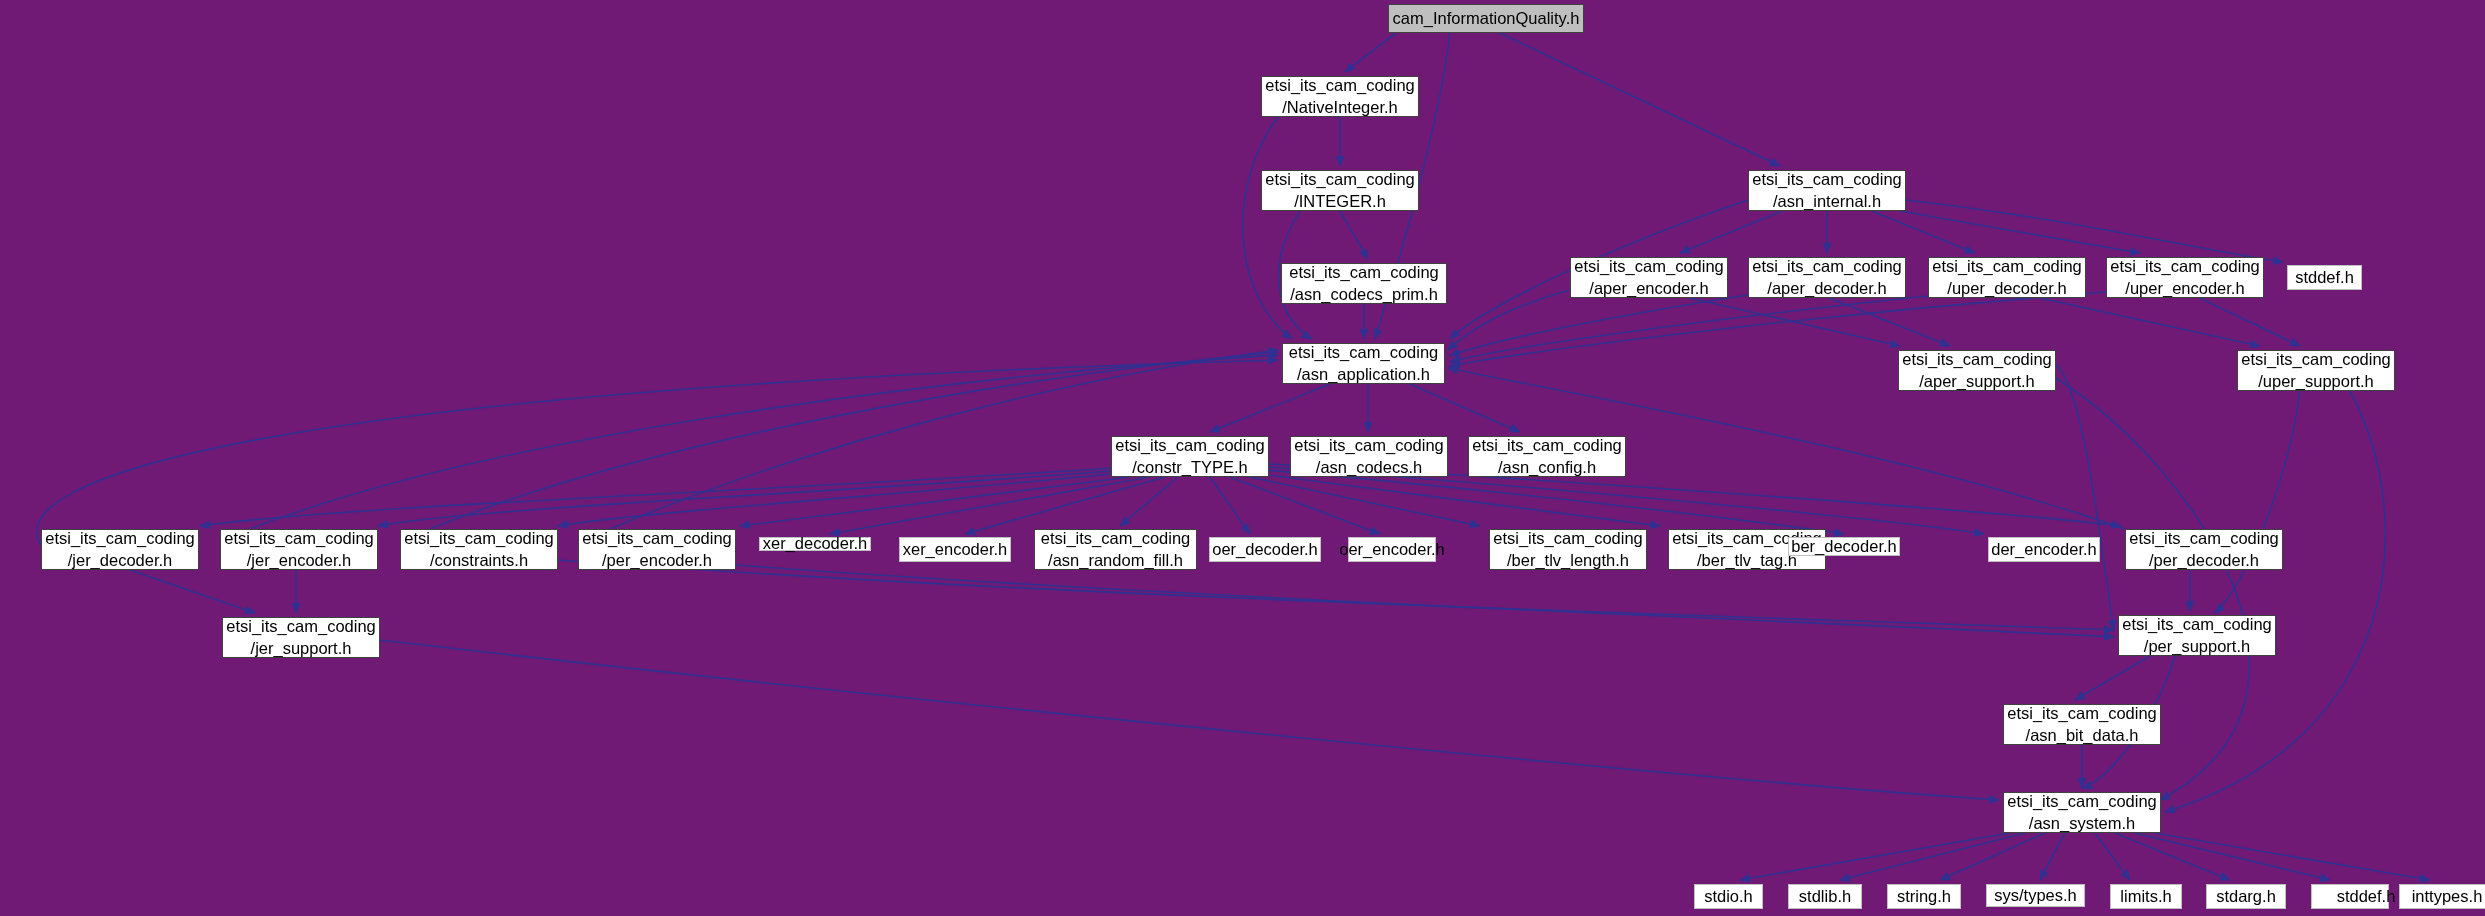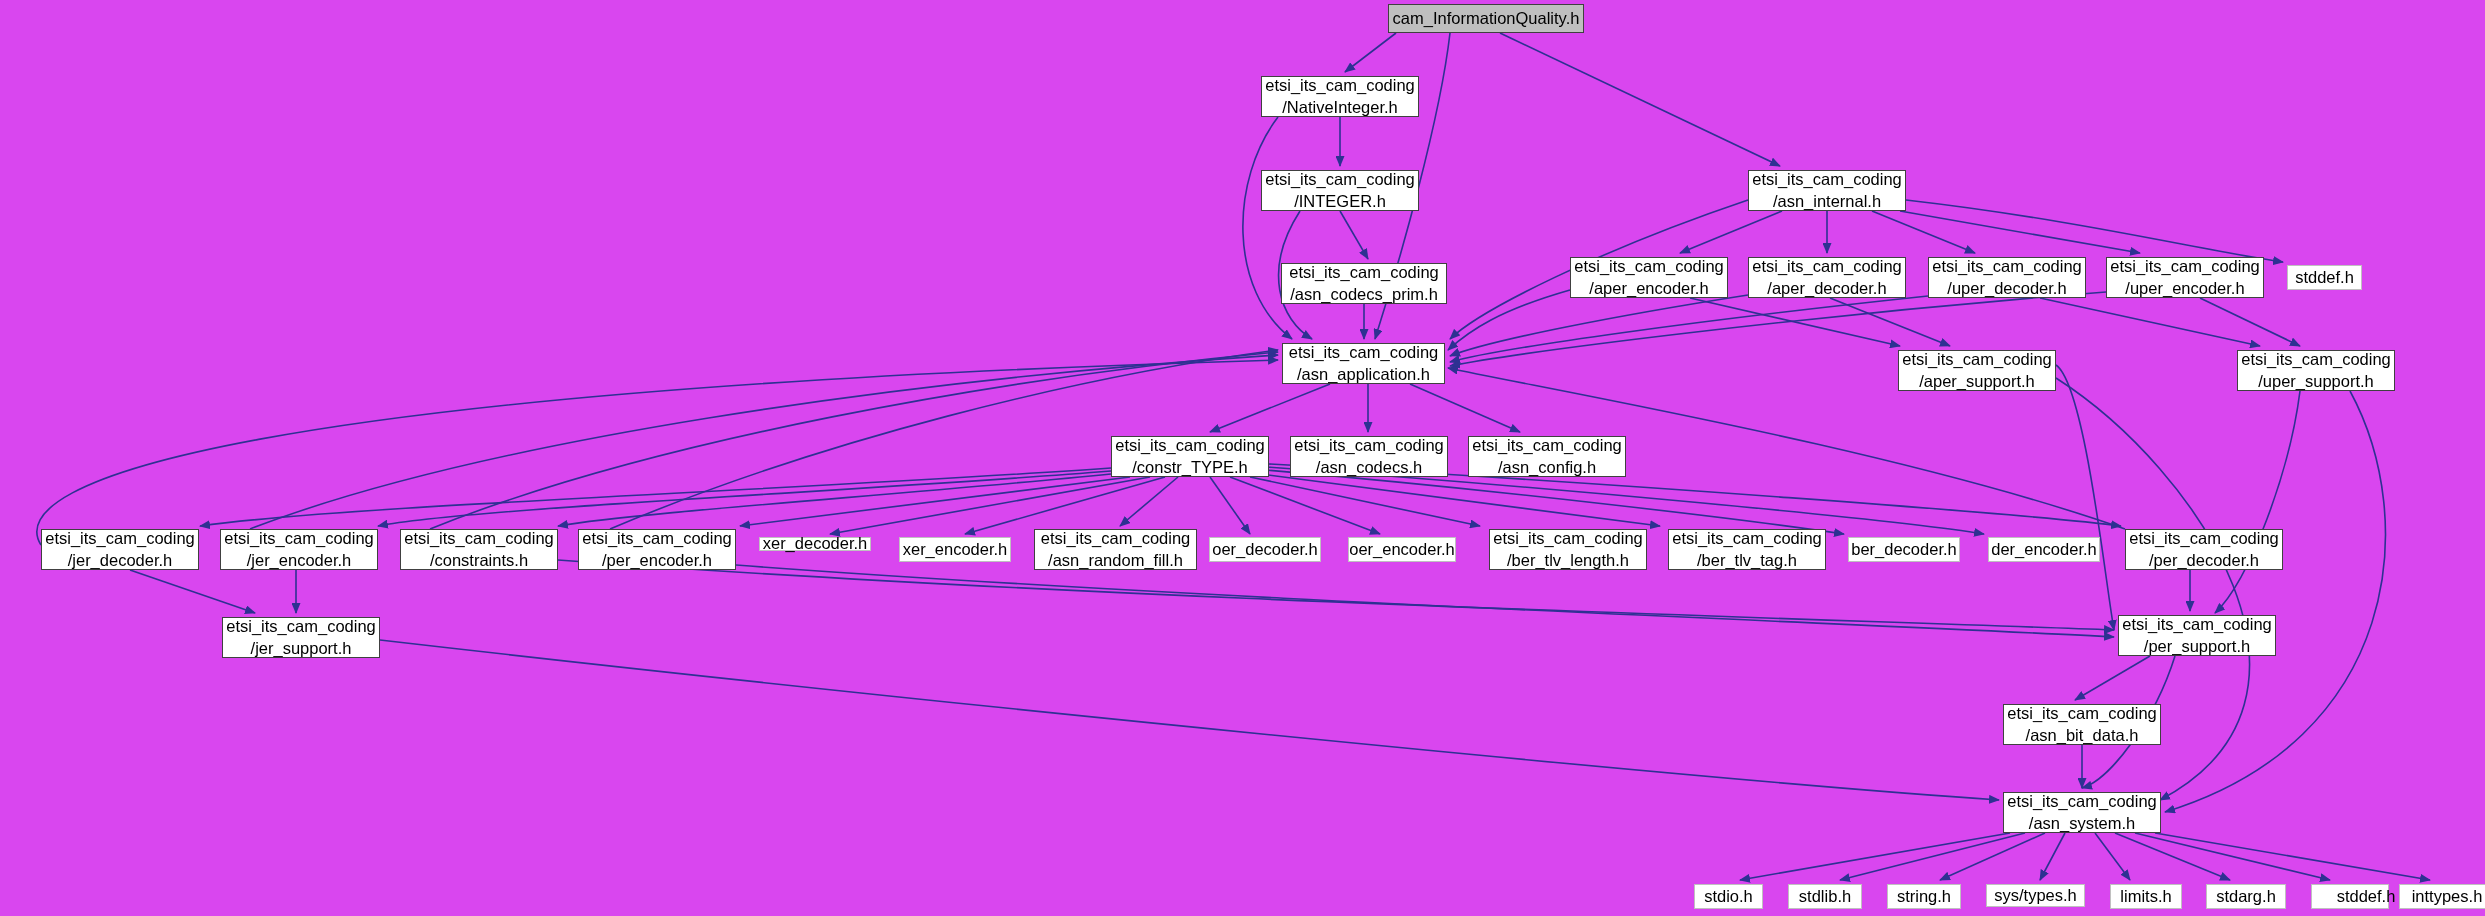--- a/index.html
+++ b/index.html
@@ -1,17 +1,17 @@
 <!DOCTYPE html>
 <html><head>
 <meta charset="utf-8">
 <style>
   html,body{margin:0;padding:0;background:#ffffff;}
   body{font-family:"Liberation Sans","DejaVu Sans",sans-serif;}
-  #graph{position:relative;width:2485px;height:916px;overflow:hidden;background:#d946ef;}
+  #graph{position:relative;width:2485px;height:916px;overflow:hidden;background:#701a75;}
   #edges{position:absolute;left:0;top:0;width:2485px;height:916px;pointer-events:none;}
   .node{
     position:absolute;
     box-sizing:border-box;
     display:flex;
     flex-direction:column;
     align-items:center;
     justify-content:center;
     text-align:center;
     background:#ffffff;
@@ -123,24 +123,24 @@
       <div class="node solid" style="left: 1290px; top: 436px; width: 158px; height: 41px;"><span class="l1">etsi_its_cam_coding</span><span class="l2">/asn_codecs.h</span></div>
       <div class="node solid" style="left: 1468px; top: 436px; width: 158px; height: 41px;"><span class="l1">etsi_its_cam_coding</span><span class="l2">/asn_config.h</span></div>
       <div class="node solid" style="left: 41px; top: 529px; width: 158px; height: 41px;"><span class="l1">etsi_its_cam_coding</span><span class="l2">/jer_decoder.h</span></div>
       <div class="node solid" style="left: 220px; top: 529px; width: 158px; height: 41px;"><span class="l1">etsi_its_cam_coding</span><span class="l2">/jer_encoder.h</span></div>
       <div class="node solid" style="left: 400px; top: 529px; width: 158px; height: 41px;"><span class="l1">etsi_its_cam_coding</span><span class="l2">/constraints.h</span></div>
       <div class="node solid" style="left: 578px; top: 529px; width: 158px; height: 41px;"><span class="l1">etsi_its_cam_coding</span><span class="l2">/per_encoder.h</span></div>
       <div class="node external" style="left: 759px; top: 537px; width: 112px; height: 14px; border: 1px solid rgb(192, 192, 192);"><span class="l1">xer_decoder.h</span></div>
       <div class="node external" style="left: 899px; top: 537px; width: 112px; height: 25px; border: 1px solid rgb(192, 192, 192);"><span class="l1">xer_encoder.h</span></div>
       <div class="node solid" style="left: 1034px; top: 529px; width: 163px; height: 41px;"><span class="l1">etsi_its_cam_coding</span><span class="l2">/asn_random_fill.h</span></div>
       <div class="node external" style="left: 1209px; top: 537px; width: 112px; height: 25px; border: 1px solid rgb(192, 192, 192);"><span class="l1">oer_decoder.h</span></div>
-      <div class="node external" style="left: 1348px; top: 537px; width: 108px; height: 25px; border: 1px solid rgb(192, 192, 192);"><span class="l1">oer_encoder.h</span></div>
+      <div class="node external" style="left: 1348px; top: 537px; width: 88px; height: 25px; border: 1px solid rgb(192, 192, 192);"><span class="l1">oer_encoder.h</span></div>
       <div class="node solid" style="left: 1489px; top: 529px; width: 158px; height: 41px;"><span class="l1">etsi_its_cam_coding</span><span class="l2">/ber_tlv_length.h</span></div>
       <div class="node solid" style="left: 1668px; top: 529px; width: 158px; height: 41px;"><span class="l1">etsi_its_cam_coding</span><span class="l2">/ber_tlv_tag.h</span></div>
-      <div class="node external" style="left: 1848px; top: 537px; width: 112px; height: 25px; border: 1px solid rgb(192, 192, 192);"><span class="l1">ber_decoder.h</span></div>
+      <div class="node external" style="left: 1788px; top: 537px; width: 112px; height: 19px; border: 1px solid rgb(192, 192, 192);"><span class="l1">ber_decoder.h</span></div>
       <div class="node external" style="left: 1988px; top: 537px; width: 112px; height: 25px; border: 1px solid rgb(192, 192, 192);"><span class="l1">der_encoder.h</span></div>
       <div class="node solid" style="left: 2125px; top: 529px; width: 158px; height: 41px;"><span class="l1">etsi_its_cam_coding</span><span class="l2">/per_decoder.h</span></div>
       <div class="node solid" style="left: 222px; top: 617px; width: 158px; height: 41px;"><span class="l1">etsi_its_cam_coding</span><span class="l2">/jer_support.h</span></div>
       <div class="node solid" style="left: 2118px; top: 615px; width: 158px; height: 41px;"><span class="l1">etsi_its_cam_coding</span><span class="l2">/per_support.h</span></div>
       <div class="node solid" style="left: 2003px; top: 704px; width: 158px; height: 41px;"><span class="l1">etsi_its_cam_coding</span><span class="l2">/asn_bit_data.h</span></div>
       <div class="node solid" style="left: 2003px; top: 792px; width: 158px; height: 41px;"><span class="l1">etsi_its_cam_coding</span><span class="l2">/asn_system.h</span></div>
       <div class="node external" style="left: 1694px; top: 884px; width: 69px; height: 25px; border: 1px solid rgb(192, 192, 192);"><span class="l1">stdio.h</span></div>
       <div class="node external" style="left: 1788px; top: 884px; width: 74px; height: 25px; border: 1px solid rgb(192, 192, 192);"><span class="l1">stdlib.h</span></div>
       <div class="node external" style="left: 1887px; top: 884px; width: 74px; height: 25px; border: 1px solid rgb(192, 192, 192);"><span class="l1">string.h</span></div>
       <div class="node external" style="left: 1986px; top: 884px; width: 99px; height: 23px; border: 1px solid rgb(192, 192, 192);"><span class="l1">sys/types.h</span></div>

